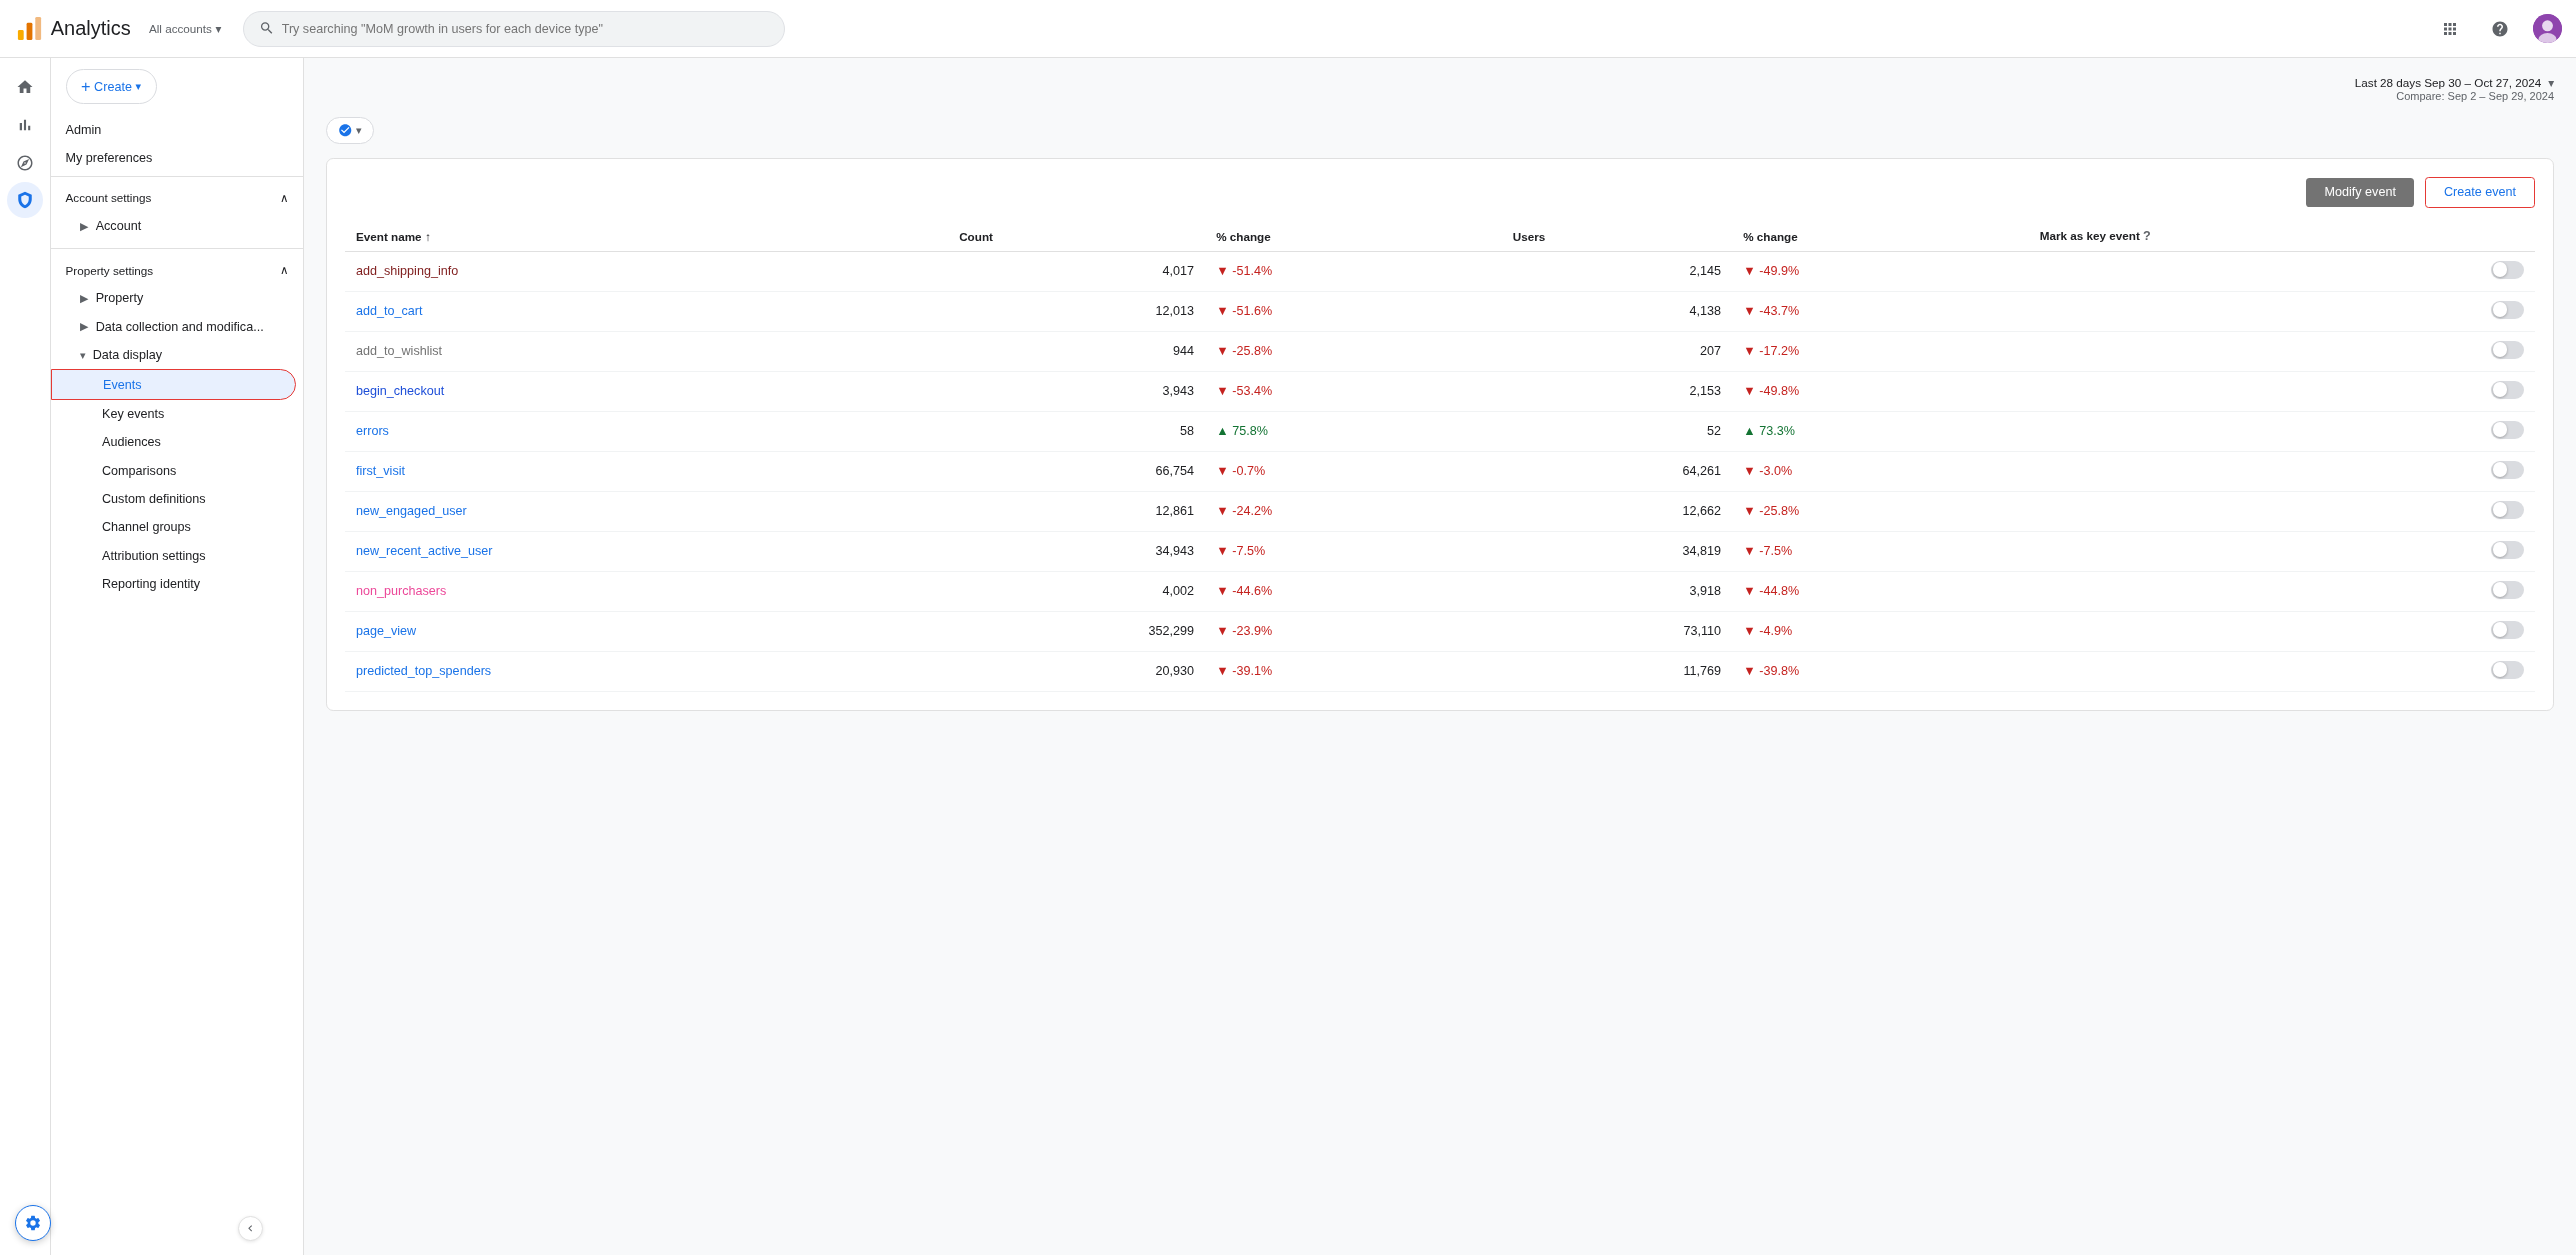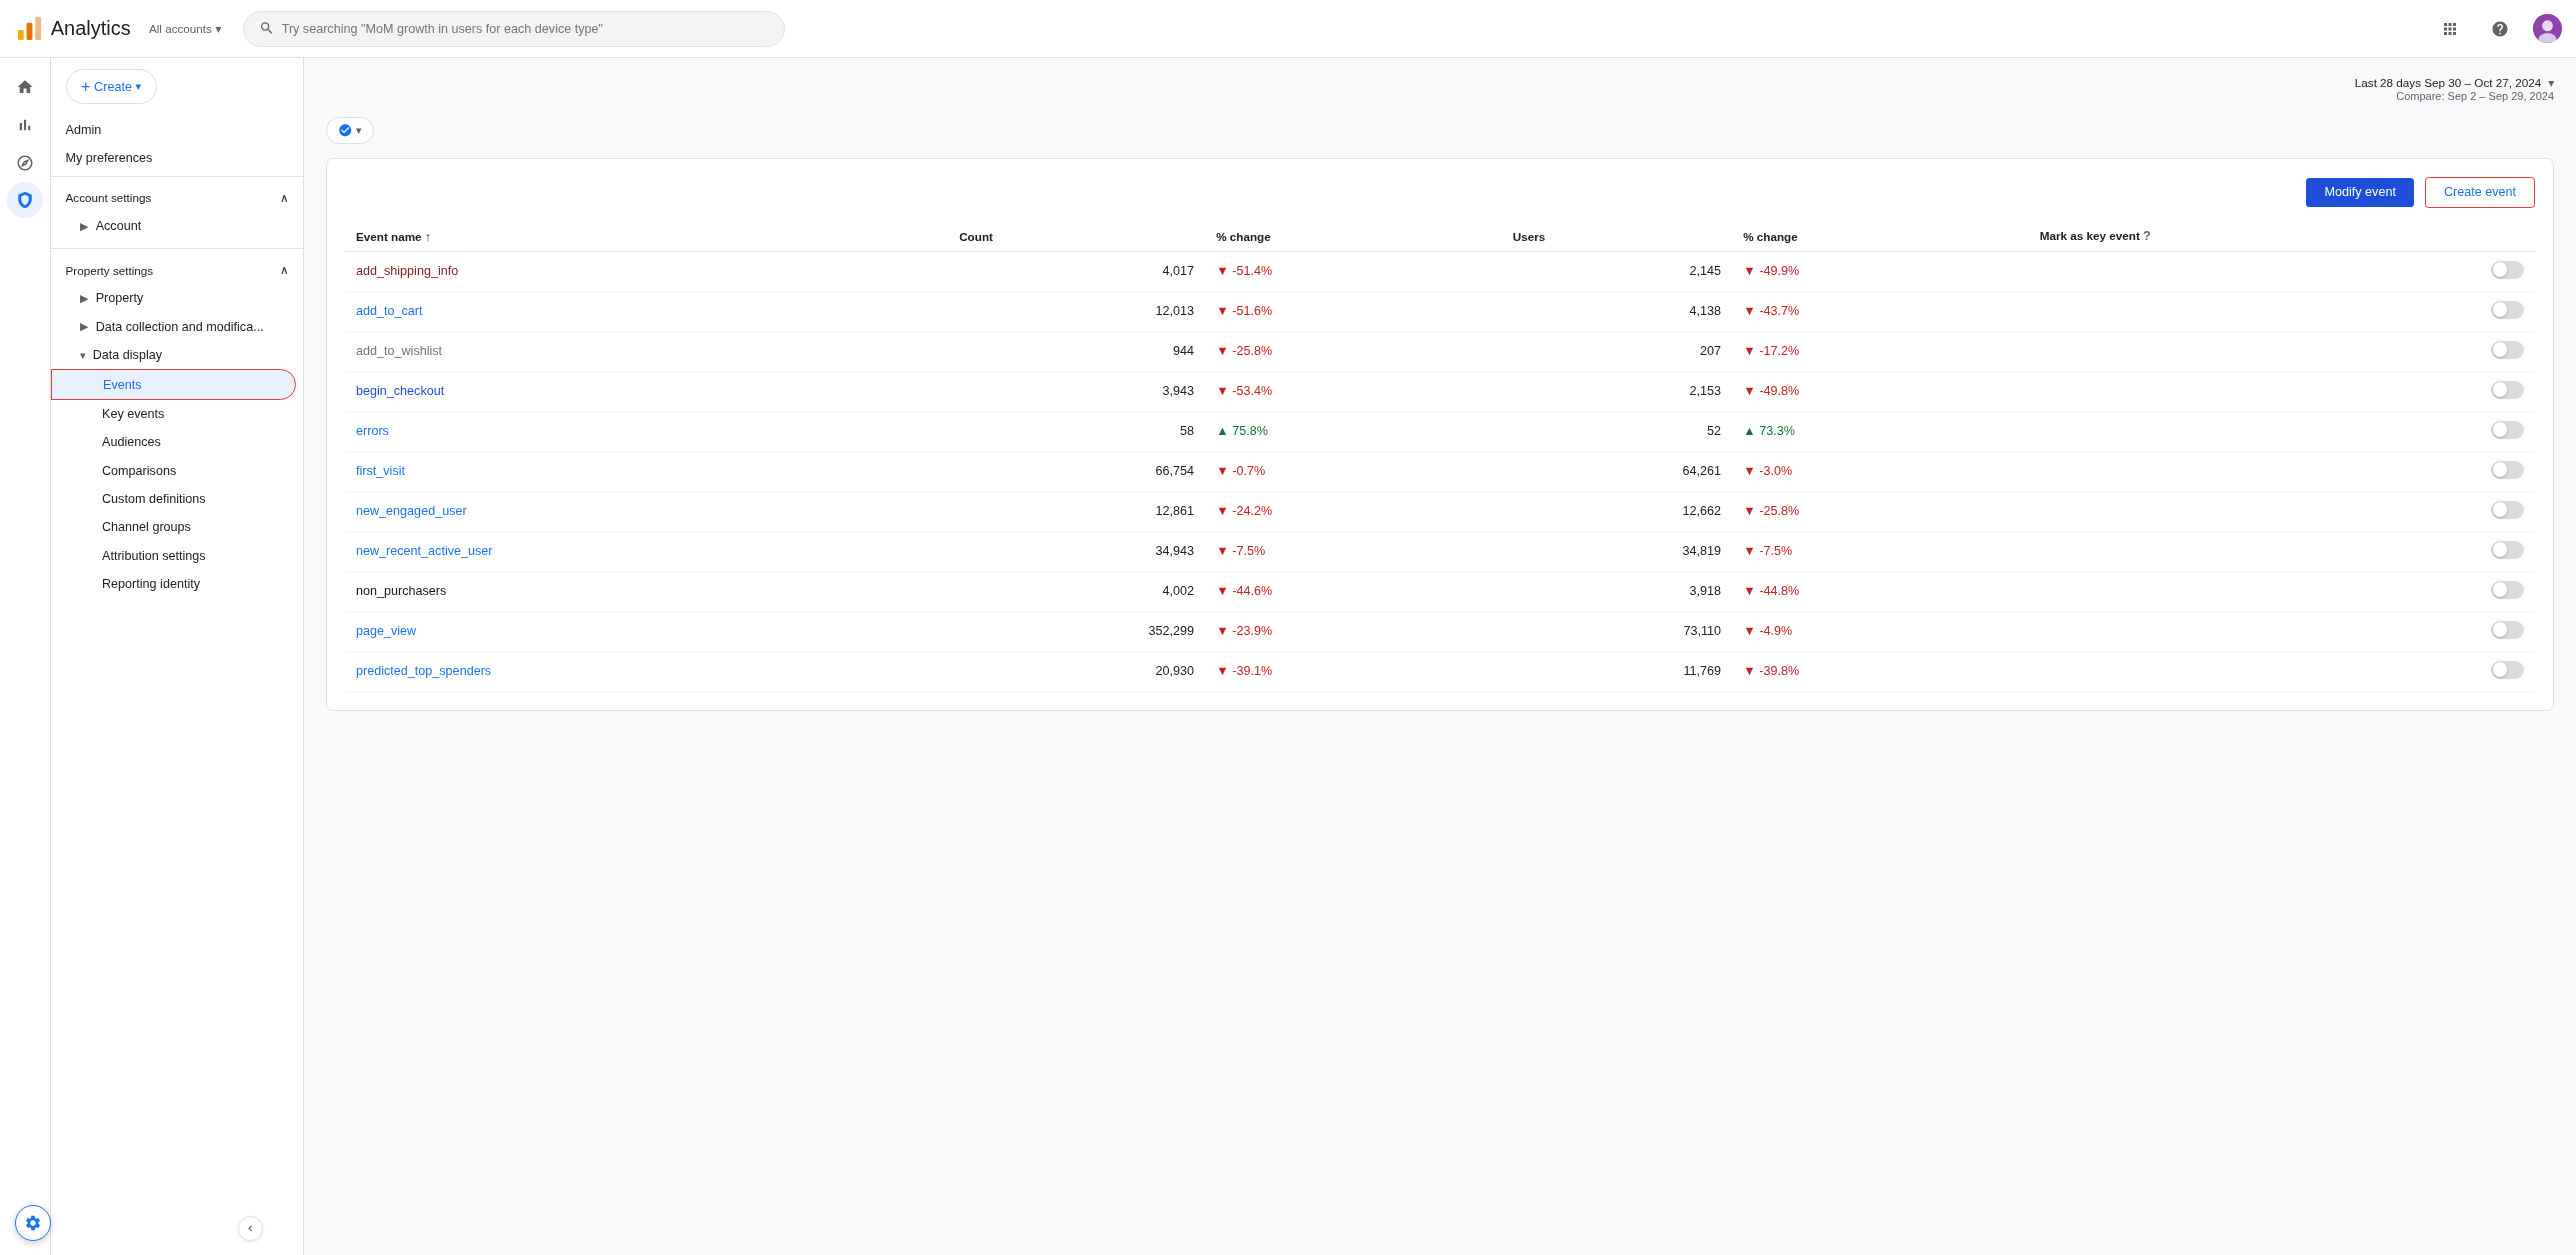--- a/index.html
+++ b/index.html
@@ -48,21 +48,21 @@
     
     .date-range-row { display: flex; justify-content: flex-end; align-items: center; margin-bottom: 14.5px; gap: 7.2px; }
     .date-range-text { text-align: right; font-size: 11.7px; }
 
     
     .filter-row { display: flex; align-items: center; gap: 7.2px; margin-bottom: 14.5px; }
     .filter-chip { display: flex; align-items: center; gap: 3.6px; padding: 5.4px 11px; border-radius: 14.5px; border: 0.9px solid #dadce0; background: #fff; cursor: pointer; font-size: 11.7px; }
 
     
     .events-card { background: #fff; border-radius: 7.2px; border: 0.9px solid #e0e0e0; padding: 18px; }
-    .btn-primary { background: #1d4ed8; color: #fff; border: none; border-radius: 3.6px; padding: 7.2px 18px; font-size: 12.6px; cursor: pointer; font-weight: 500; }
+    .btn-primary { background: #737373; color: #fff; border: none; border-radius: 3.6px; padding: 7.2px 18px; font-size: 12.6px; cursor: pointer; font-weight: 500; }
     .btn-primary-outline { background: #fff; color: #1a73e8; border: 1.8px solid #e53935; border-radius: 3.6px; padding: 7.2px 18px; font-size: 12.6px; cursor: pointer; font-weight: 500; }
 
     
     .data-table { width: 100%; border-collapse: collapse; }
     .data-table th { text-align: left; font-size: 11.7px; font-weight: 600; color: #202124; padding: 7.2px 11px; border-bottom: 1.8px solid #e0e0e0; white-space: nowrap; }
     .data-table th.right { text-align: left; }
     .data-table td { padding: 9px 11px; font-size: 12.6px; border-bottom: 0.9px solid #f1f3f4; vertical-align: middle; }
     .data-table td.right { text-align: right; }
 
     .change-cell { display: flex; align-items: center; gap: 3.6px; justify-content: flex-start; }
@@ -428,21 +428,21 @@
               <td class="right">34,819</td>
               <td>
                 <div class="change-cell">
                   <span class="arrow-down">▼</span>
                   <span class="pct-down">-7.5%</span>
                 </div>
               </td>
               <td class="right"><div class="toggle"><div class="toggle-knob"></div></div></td>
             </tr>
             <tr>
-              <td style="color: #0f172a; cursor: pointer;">non_purchasers</td>
+              <td style="color: #ec4899; cursor: pointer;">non_purchasers</td>
               <td class="right">4,002</td>
               <td>
                 <div class="change-cell">
                   <span class="arrow-down">▼</span>
                   <span class="pct-down">-44.6%</span>
                 </div>
               </td>
               <td class="right">3,918</td>
               <td>
                 <div class="change-cell">

